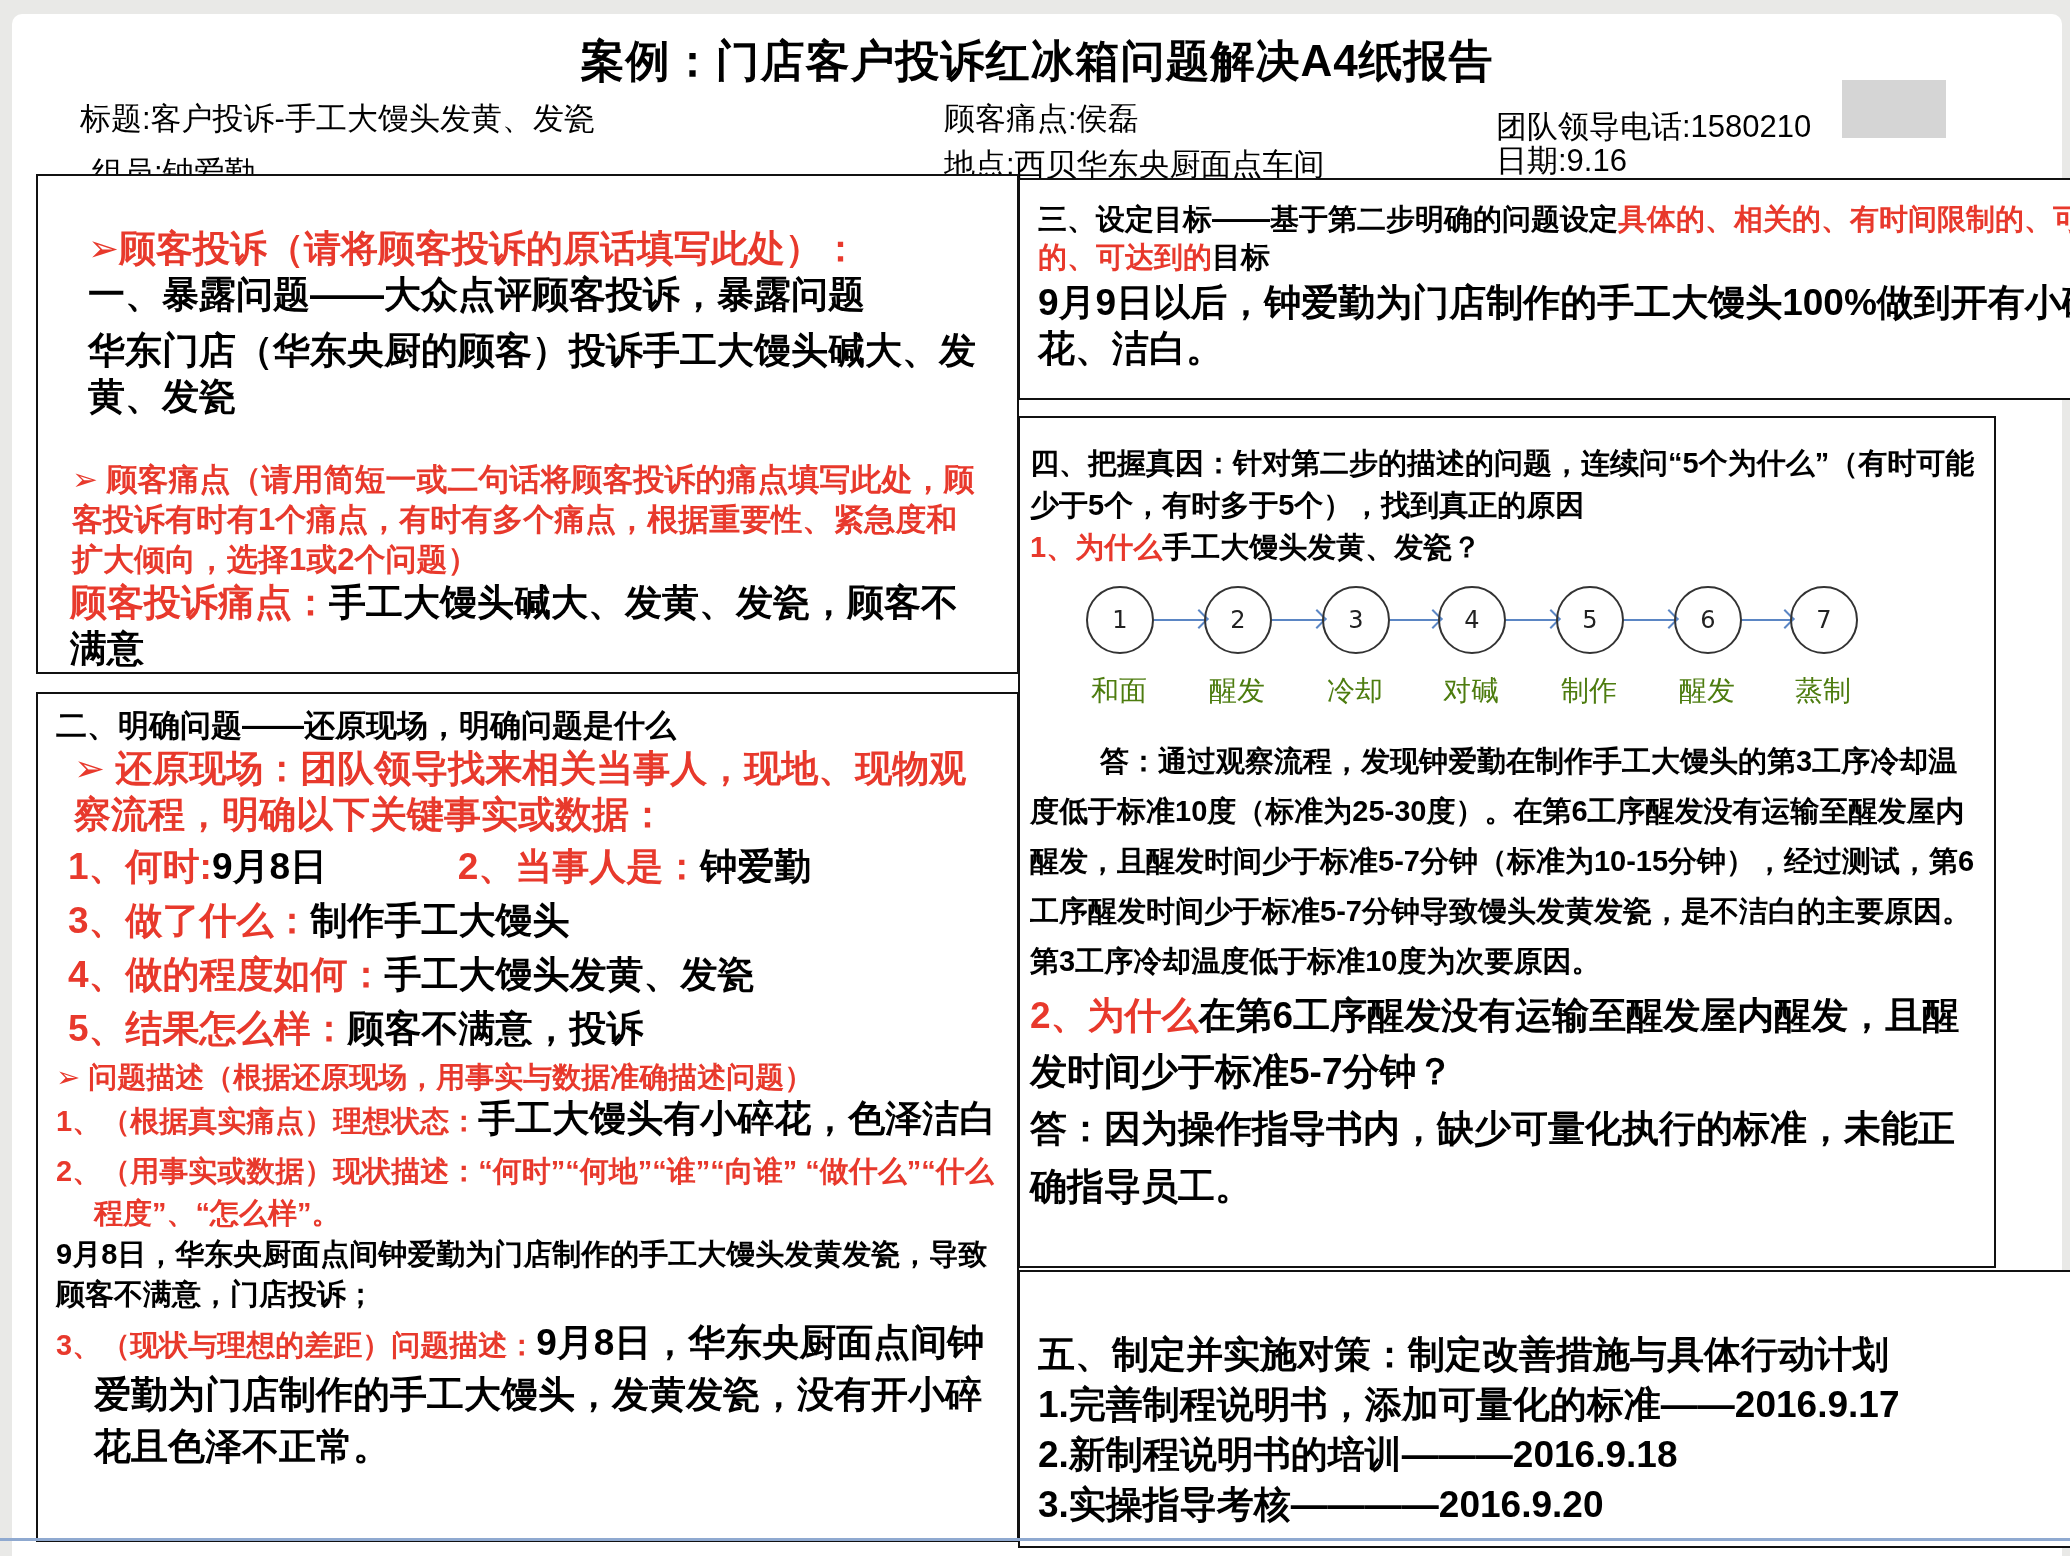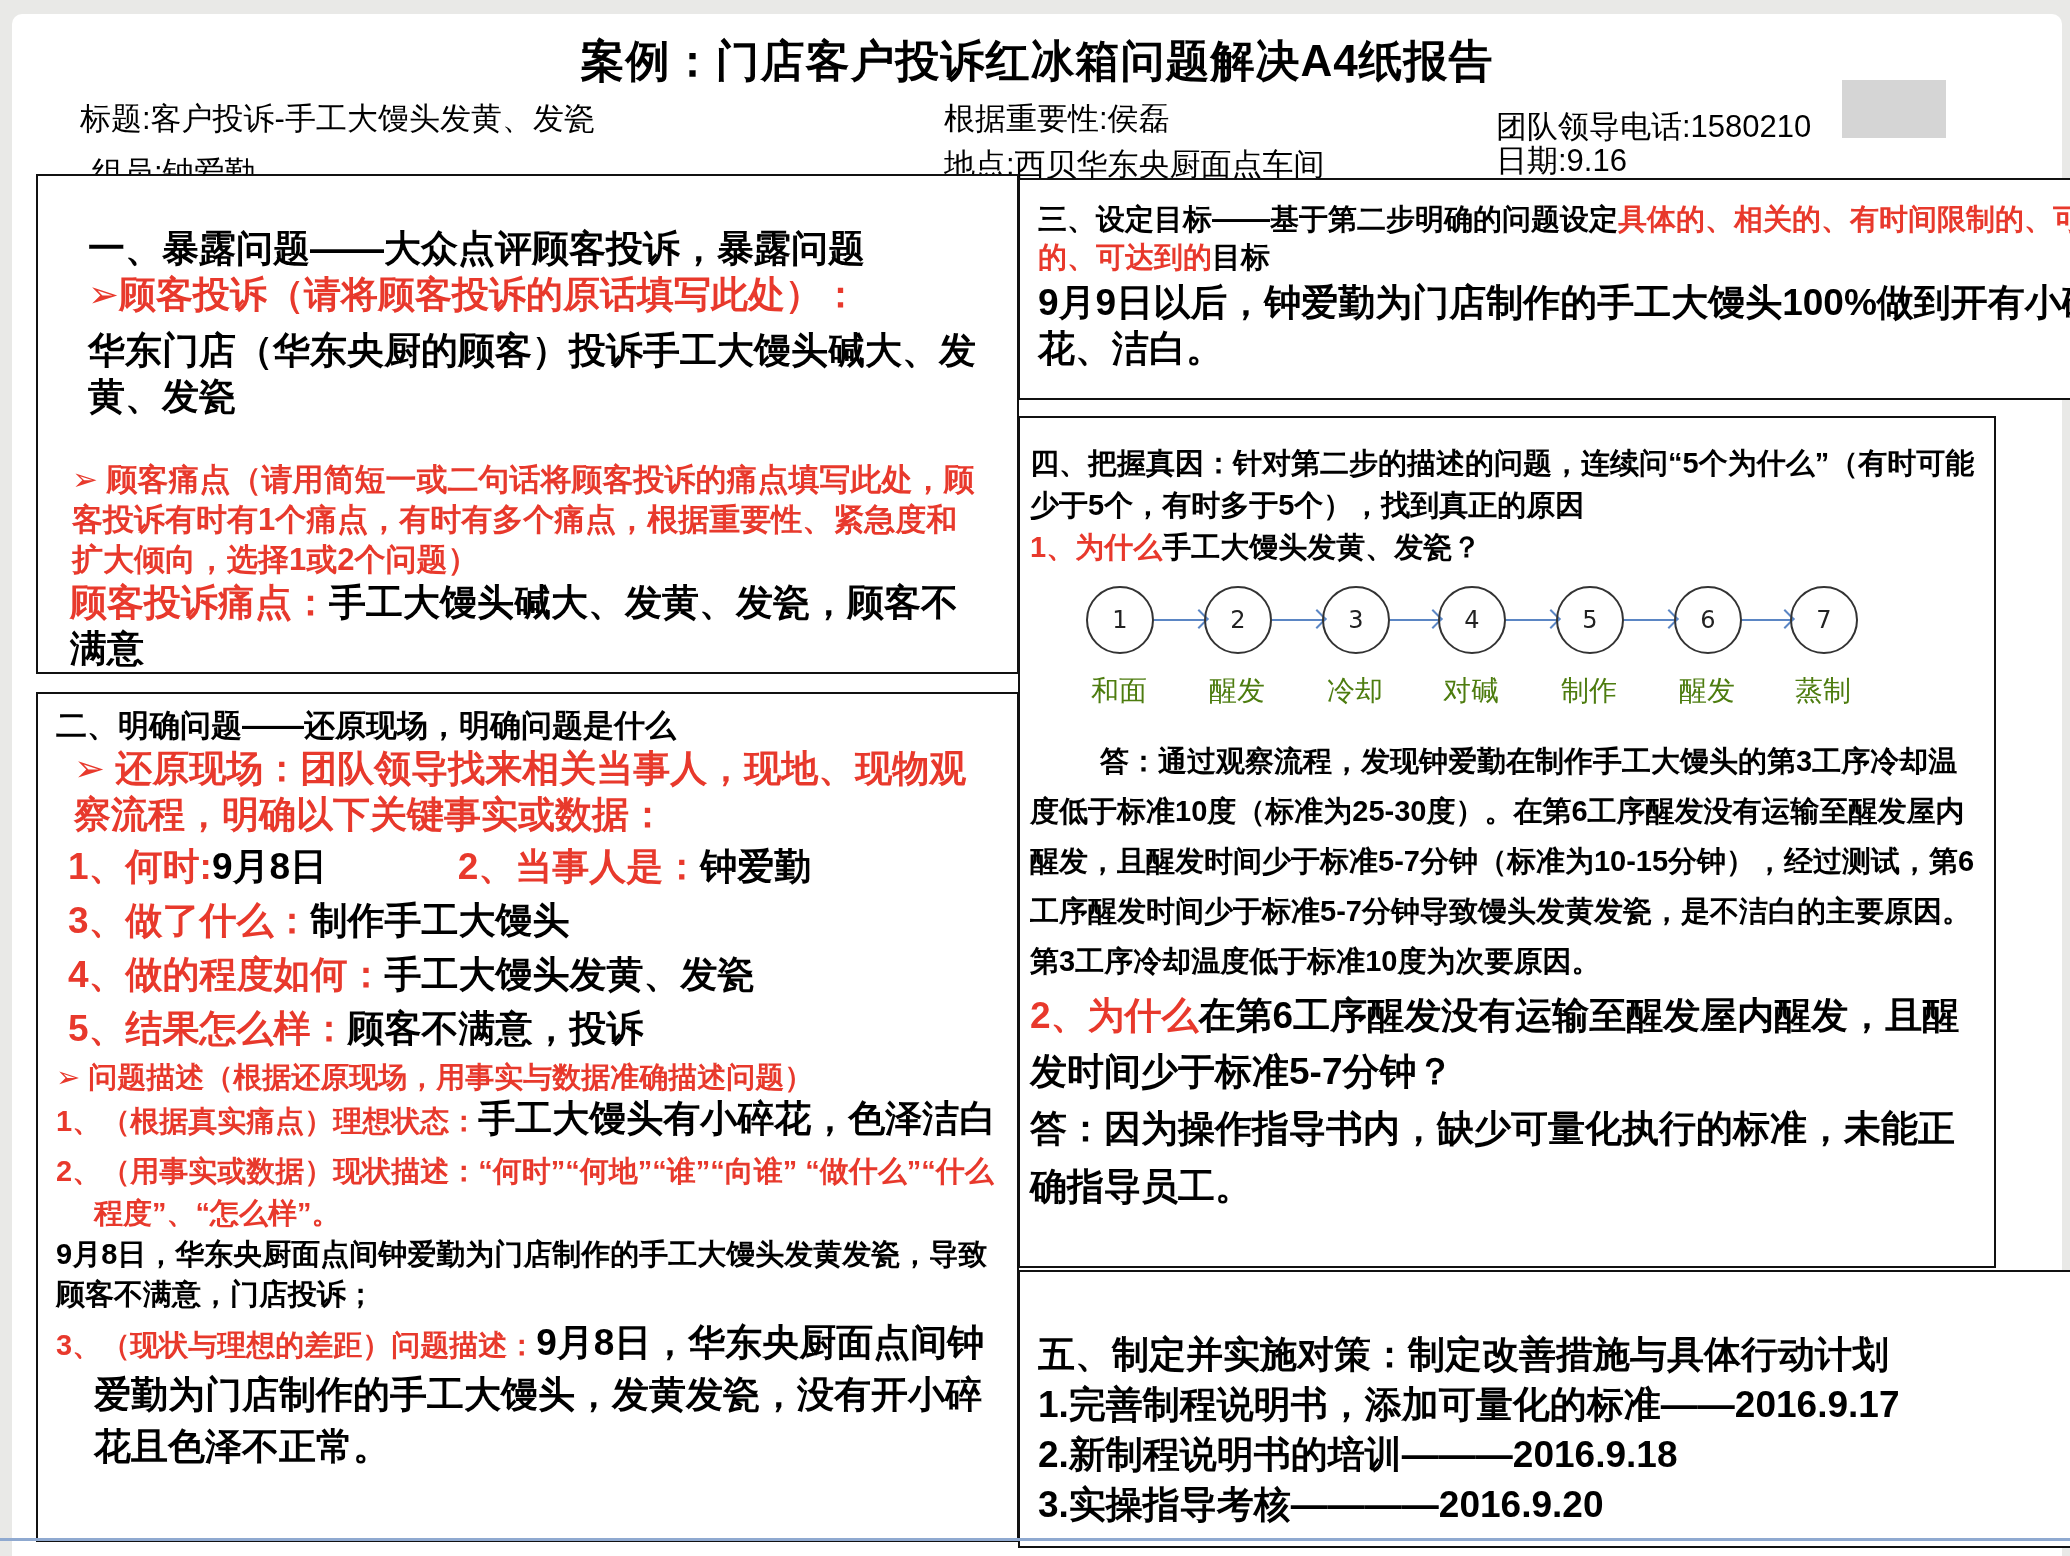--- a/index.html
+++ b/index.html
@@ -48,30 +48,30 @@
   .bottom-line { position:absolute; left:0; top:1538px; width:2070px; height:3px; background:#8fa9d0; }
 </style>
 </head>
 <body>
 
 <div class="page">
   <div class="title">案例：门店客户投诉红冰箱问题解决A4纸报告</div>
 
   <div class="meta" style="left:68px;top:84px;">标题:客户投诉-手工大馒头发黄、发瓷</div>
   <div class="meta" style="left:80px;top:138px;">组员:钟爱勤</div>
-  <div class="meta" style="left:932px;top:84px;">根据重要性:侯磊</div>
+  <div class="meta" style="left:932px;top:84px;">顾客痛点:侯磊</div>
   <div class="meta" style="left:932px;top:130px;">地点:西贝华东央厨面点车间</div>
   <div class="meta" style="left:1484px;top:92px;">团队领导电话:1580210</div>
   <div class="meta" style="left:1484px;top:126px;">日期:9.16</div>
   <div class="redact"></div>
 </div>
 
 <div class="box b1">
+  <p class="h1 red" style="padding-left:0;">➢顾客投诉（请将顾客投诉的原话填写此处）：</p>
   <p class="h1">一、暴露问题——大众点评顾客投诉，暴露问题</p>
-  <p class="h1 red" style="padding-left:0;">➢顾客投诉（请将顾客投诉的原话填写此处）：</p>
   <p class="bigb" style="margin-top:10px;">华东门店（华东央厨的顾客）投诉手工大馒头碱大、发黄、发瓷</p>
   <p class="med red" style="margin:40px 0 0 -16px;">➢ 顾客痛点（请用简短一或二句话将顾客投诉的痛点填写此处，顾客投诉有时有1个痛点，有时有多个痛点，根据重要性、紧急度和扩大倾向，选择1或2个问题）</p>
   <p class="bigb" style="margin-left:-18px;">
     <span class="red">顾客投诉痛点：</span><span>手工大馒头碱大、发黄、发瓷，顾客不满意</span>
   </p>
 </div>
 
 <div class="box b2">
   <p class="med">二、明确问题——还原现场，明确问题是什么</p>
   <p class="bigb red indent" style="padding-left:18px;">➢ 还原现场：团队领导找来相关当事人，现地、现物观察流程，明确以下关键事实或数据：</p>

